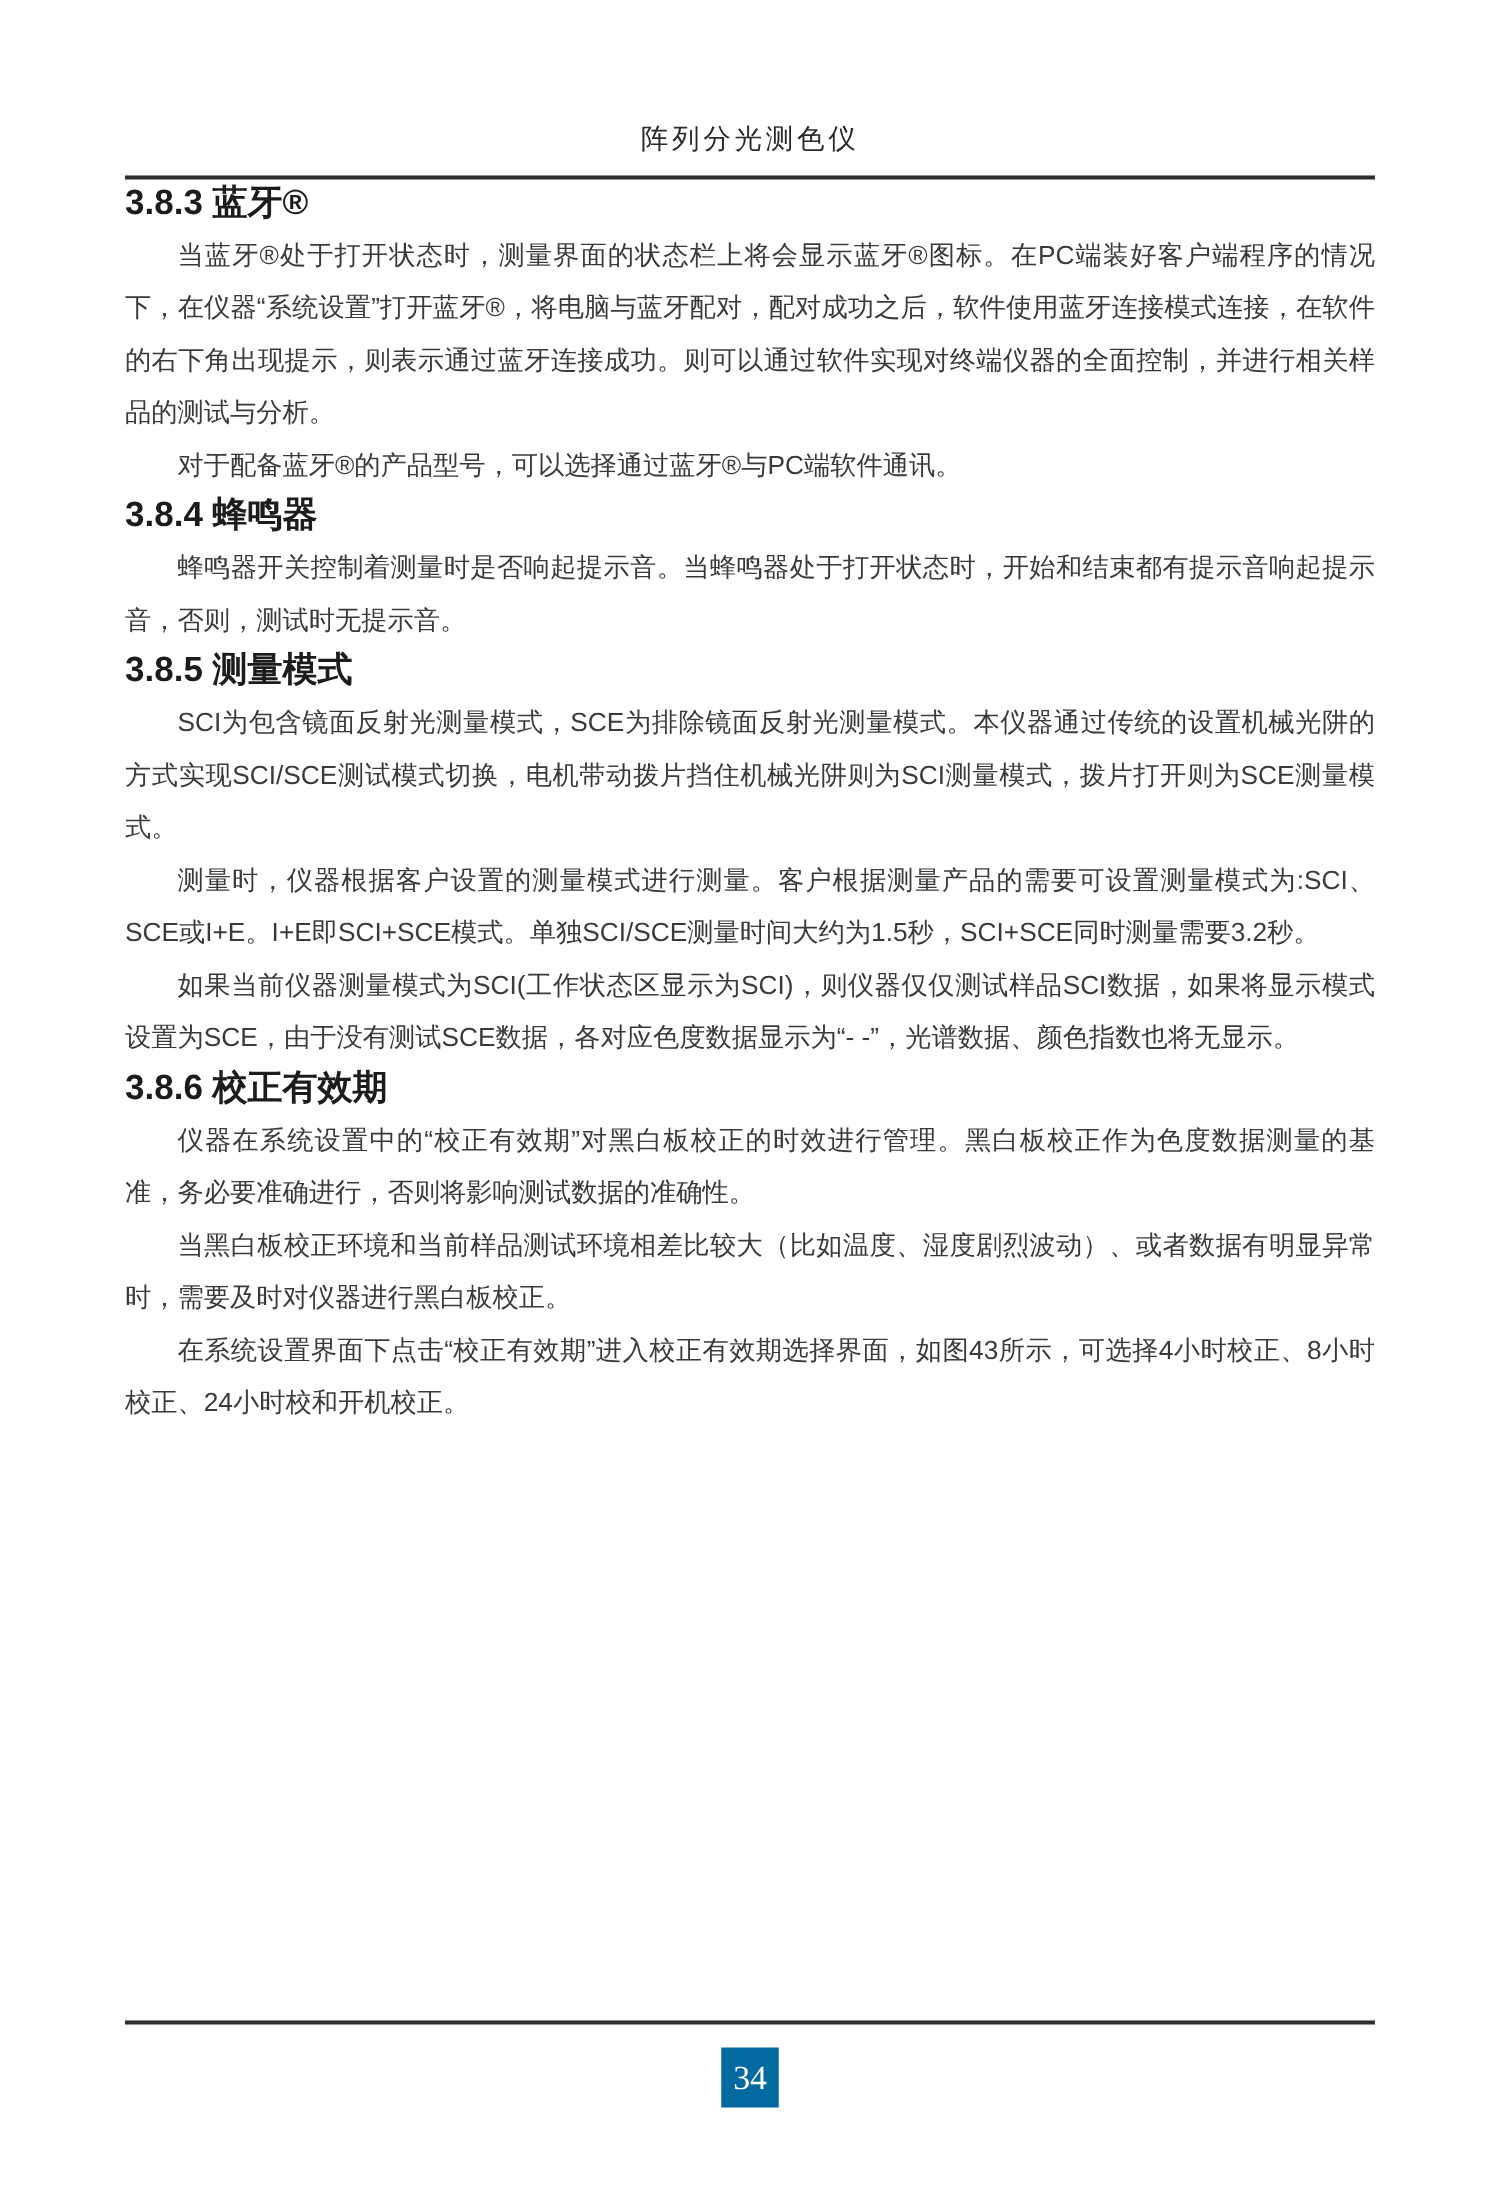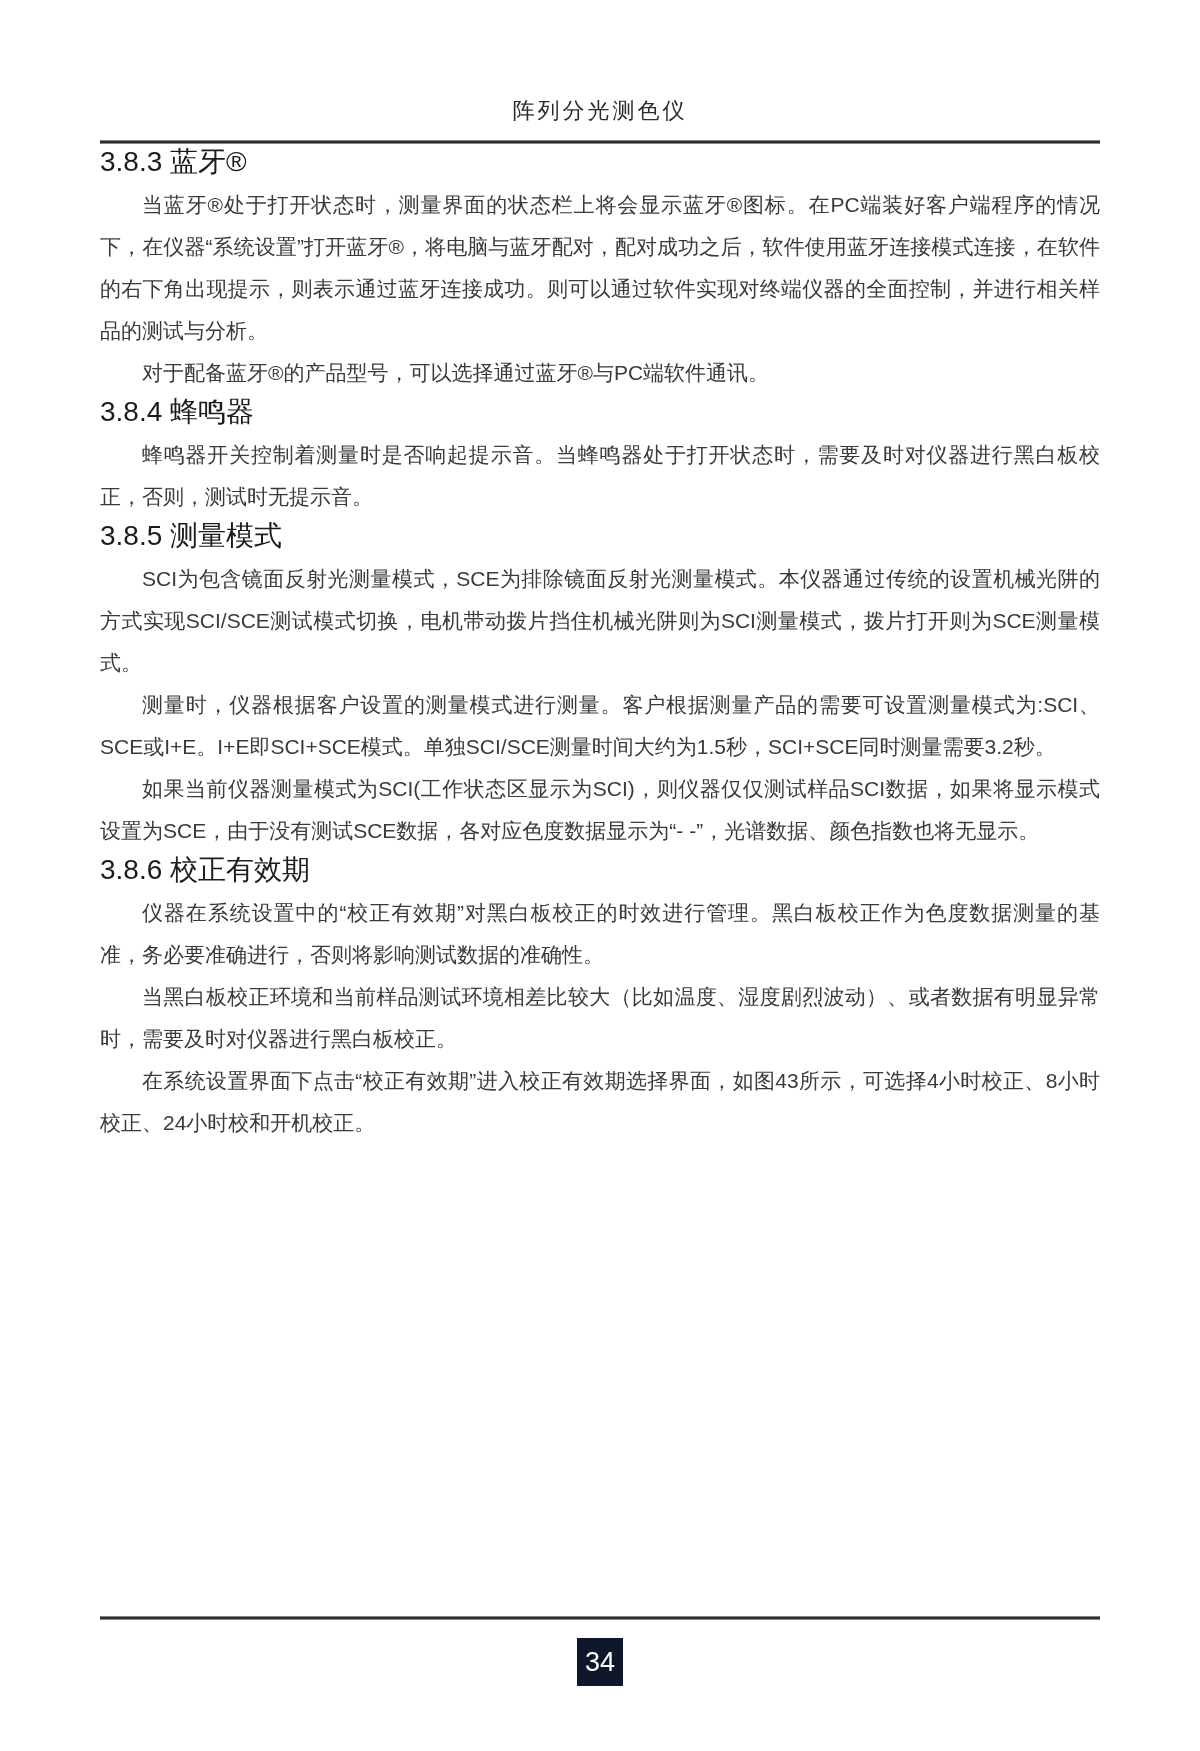--- a/index.html
+++ b/index.html
@@ -41,21 +41,21 @@
   }
   .wm-text{position:absolute;left:60px;top:190px;width:440px;text-align:center;}
   .wm-cn{font-size:62px;font-weight:bold;color:rgba(198,38,48,0.72);letter-spacing:22px;text-indent:22px;}
   .wm-domain{margin-top:4px;font-size:42px;font-weight:bold;color:rgba(148,148,148,0.75);letter-spacing:4px;}
   .wm-phone{margin-top:2px;font-size:36px;color:rgba(158,158,158,0.62);letter-spacing:3px;}
   
   .content{position:relative;z-index:1;padding:0 100px;}
   .content h2{
     margin:0;
     font-size:28px;
-    font-weight:400;
+    font-weight:700;
     color:#1c1c1c;
     line-height:36px;
   }
   .content p{
     margin:0;
     font-size:21px;
     line-height:42px;
     color:#3a3a3a;
     text-align:justify;
     text-indent:2em;
@@ -64,45 +64,45 @@
   .h-384{margin-top:58px;}
   .h-385{margin-top:46px;}
   .h-386{margin-top:2px;}
   .content h2 + p{margin-top:4px;}
   
   .doc-footer{position:absolute;left:0;right:0;top:1616px;z-index:2;}
   .doc-footer .rule{margin-top:0;}
   .page-number{
     margin:18px auto 0 auto;
     width:46px;height:48px;
-    background:#0f172a;
+    background:#0369a1;
     color:#ffffff;
     font-size:27px;
-    display:flex;align-items:center;justify-content:center;
+    display:flex;align-items:center;justify-content:center;font-family:Liberation Serif, serif;
   }
 </style>
 </head>
 <body>
 
 <div class="page">
 
   <header class="doc-header">
     <div class="doc-title">阵列分光测色仪</div>
     <div class="rule"></div>
   </header>
 
 
   <main class="content">
 
     <h2 class="h-383">3.8.3 蓝牙®</h2>
     <p>当蓝牙®处于打开状态时，测量界面的状态栏上将会显示蓝牙®图标。在PC端装好客户端程序的情况下，在仪器“系统设置”打开蓝牙®，将电脑与蓝牙配对，配对成功之后，软件使用蓝牙连接模式连接，在软件的右下角出现提示，则表示通过蓝牙连接成功。则可以通过软件实现对终端仪器的全面控制，并进行相关样品的测试与分析。</p>
     <p>对于配备蓝牙®的产品型号，可以选择通过蓝牙®与PC端软件通讯。</p>
 
     <h2 class="h-384">3.8.4 蜂鸣器</h2>
-    <p>蜂鸣器开关控制着测量时是否响起提示音。当蜂鸣器处于打开状态时，需要及时对仪器进行黑白板校正，否则，测试时无提示音。</p>
+    <p>蜂鸣器开关控制着测量时是否响起提示音。当蜂鸣器处于打开状态时，开始和结束都有提示音响起提示音，否则，测试时无提示音。</p>
 
     <h2 class="h-385">3.8.5 测量模式</h2>
     <p>SCI为包含镜面反射光测量模式，SCE为排除镜面反射光测量模式。本仪器通过传统的设置机械光阱的方式实现SCI/SCE测试模式切换，电机带动拨片挡住机械光阱则为SCI测量模式，拨片打开则为SCE测量模式。</p>
     <p>测量时，仪器根据客户设置的测量模式进行测量。客户根据测量产品的需要可设置测量模式为:SCI、SCE或I+E。I+E即SCI+SCE模式。单独SCI/SCE测量时间大约为1.5秒，SCI+SCE同时测量需要3.2秒。</p>
     <p>如果当前仪器测量模式为SCI(工作状态区显示为SCI)，则仪器仅仅测试样品SCI数据，如果将显示模式设置为SCE，由于没有测试SCE数据，各对应色度数据显示为“- -”，光谱数据、颜色指数也将无显示。</p>
 
     <h2 class="h-386">3.8.6 校正有效期</h2>
     <p>仪器在系统设置中的“校正有效期”对黑白板校正的时效进行管理。黑白板校正作为色度数据测量的基准，务必要准确进行，否则将影响测试数据的准确性。</p>
     <p>当黑白板校正环境和当前样品测试环境相差比较大（比如温度、湿度剧烈波动）、或者数据有明显异常时，需要及时对仪器进行黑白板校正。</p>
     <p>在系统设置界面下点击“校正有效期”进入校正有效期选择界面，如图43所示，可选择4小时校正、8小时校正、24小时校和开机校正。</p>

